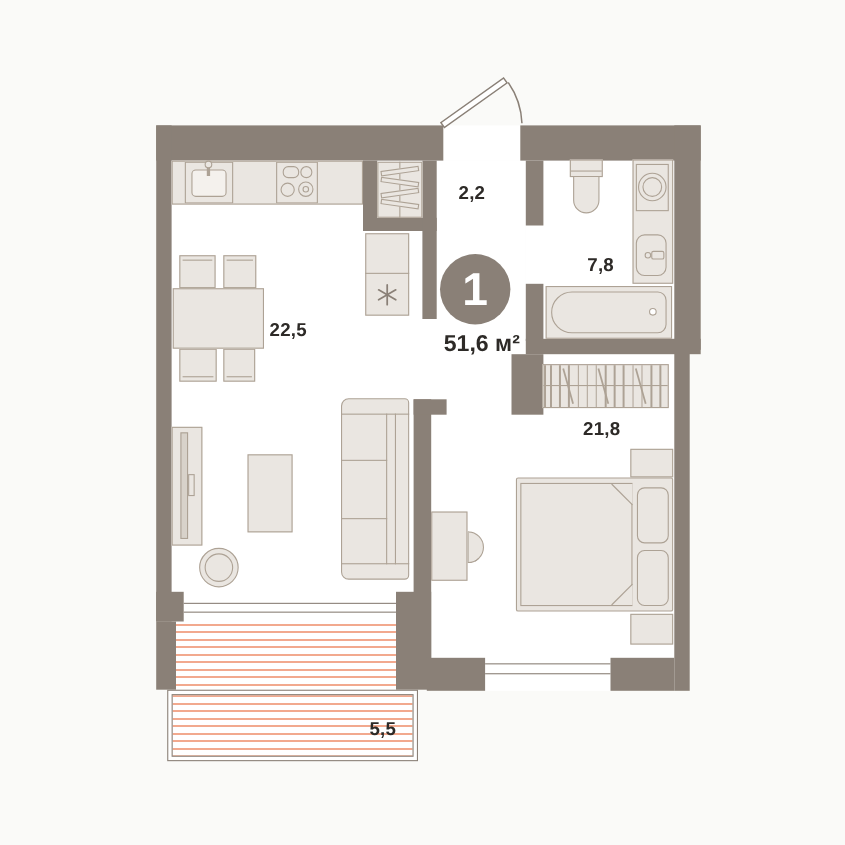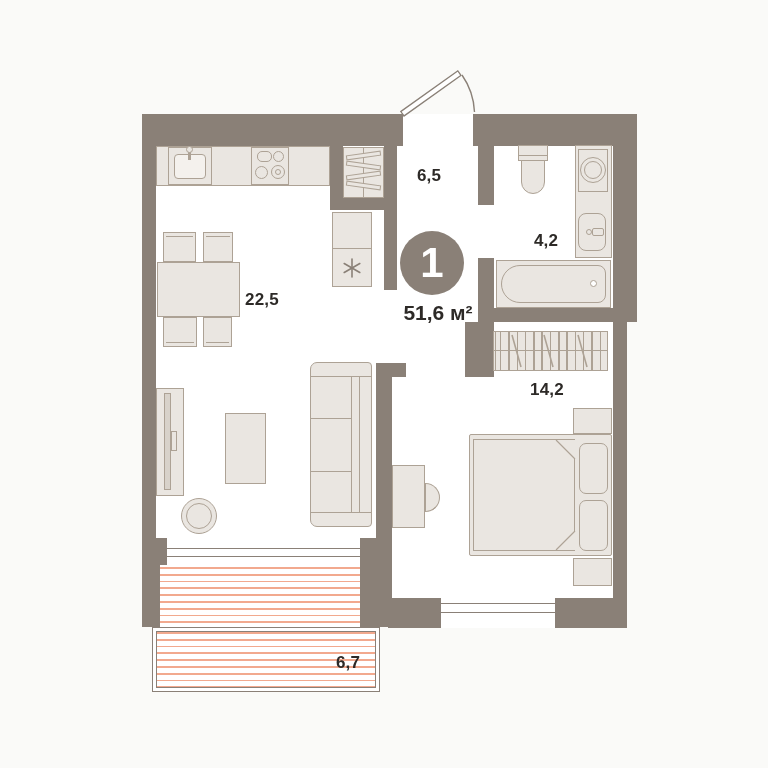--- a/index.html
+++ b/index.html
@@ -165,23 +165,23 @@
     </g>
     <g>
       <polygon points="556,440 575,440 575,459" style="fill:var(--furniture-fill,#eae6e1);"></polygon>
       <line x1="556" y1="440" x2="575" y2="459" style="stroke:var(--furniture-border,#ada295);stroke-width:1.1;"></line>
       <polygon points="556,550 575,550 575,531" style="fill:var(--furniture-fill,#eae6e1);"></polygon>
       <line x1="556" y1="550" x2="575" y2="531" style="stroke:var(--furniture-border,#ada295);stroke-width:1.1;"></line>
     </g>
   </svg>
 
   <div class="lbl" style="left:262px;top:300px;">22,5</div>
-  <div class="lbl" style="left:429px;top:176px;">6,5</div>
-  <div class="lbl" style="left:546px;top:241px;">4,2</div>
-  <div class="lbl" style="left:547px;top:390px;">14,2</div>
-  <div class="lbl" style="left:348px;top:663px;">6,7</div>
+  <div class="lbl" style="left:429px;top:176px;">2,2</div>
+  <div class="lbl" style="left:546px;top:241px;">7,8</div>
+  <div class="lbl" style="left:547px;top:390px;">21,8</div>
+  <div class="lbl" style="left:348px;top:663px;">5,5</div>
 
   <div class="badge">
     <span>1</span>
   </div>
   <div class="area-lbl" style="left:438px;top:313px;">51,6 м²</div>
 
 </div>
 
 </body></html>

